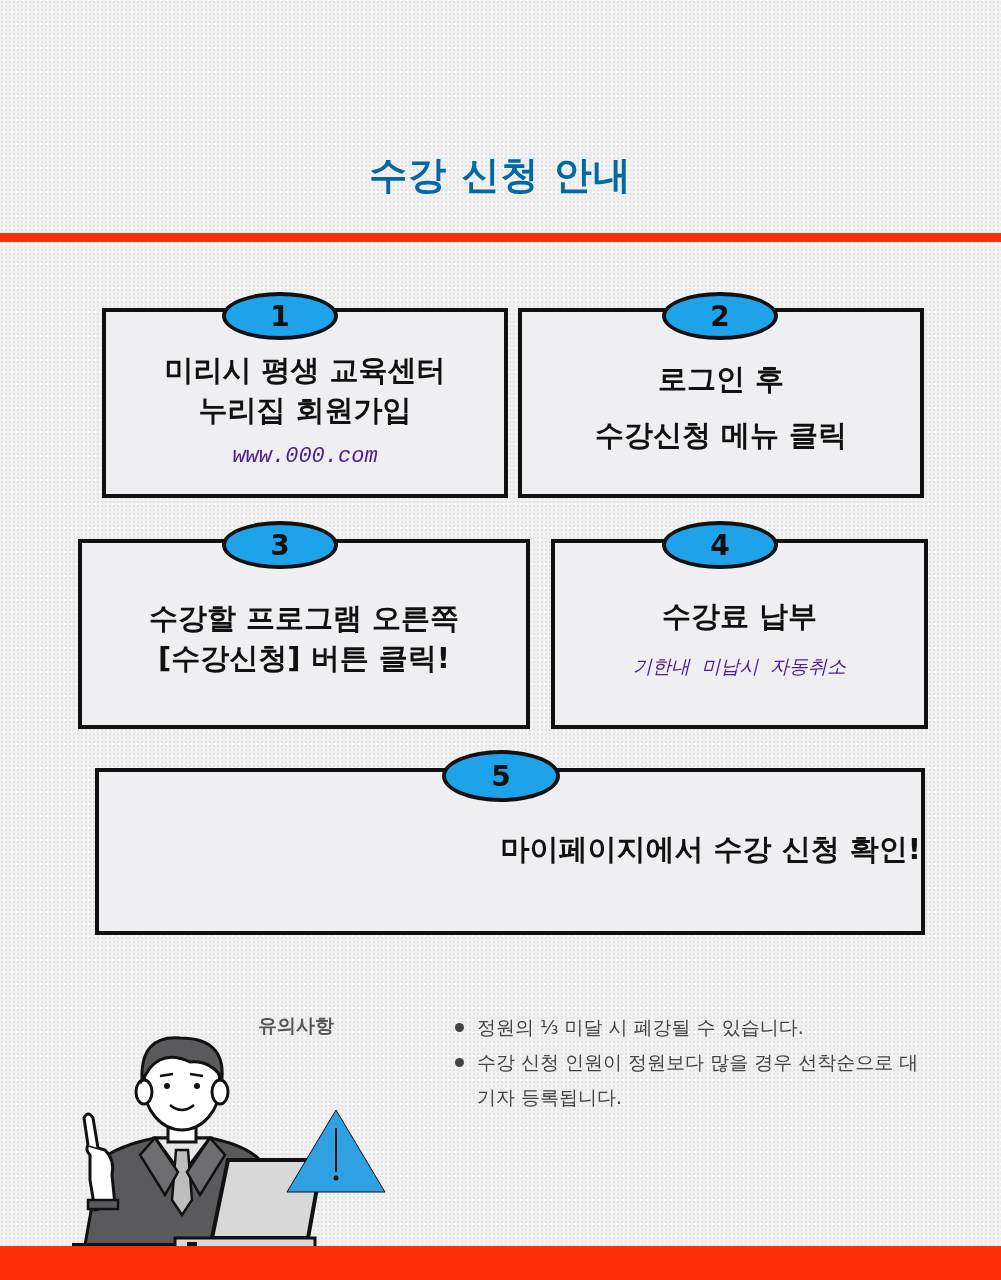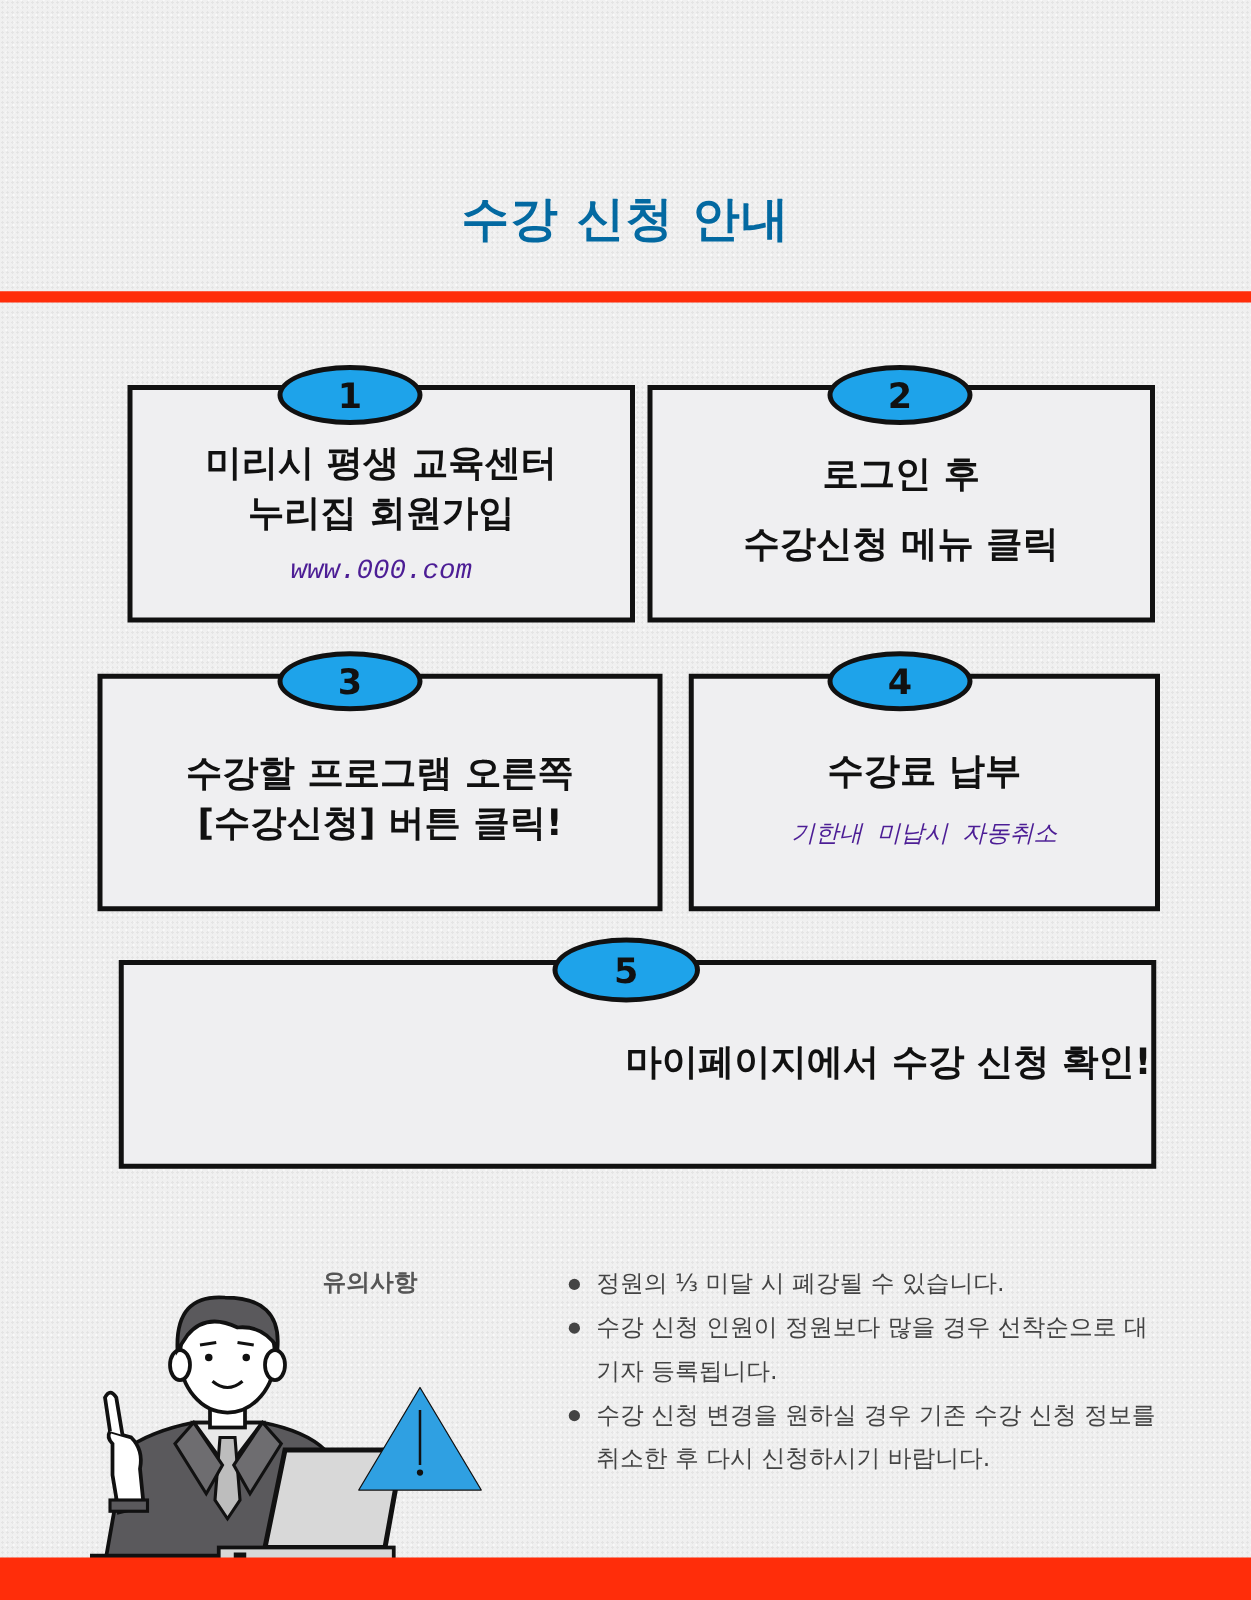--- a/index.html
+++ b/index.html
@@ -73,21 +73,20 @@
 
 <div class="step" style="left:95px; top:768px; width:830px; height:167px;align-items:flex-end;">
   <div class="main-text" style="margin-top:-6px;">마이페이지에서 수강 신청 확인!</div>
 </div>
 <div class="badge" style="left:442px; top:750px; width:118px; height:52px;">5</div>
 
 <div class="notes-title">유의사항</div>
 <ul class="notes">
   <li>정원의 ⅓ 미달 시 폐강될 수 있습니다.</li>
   <li>수강 신청 인원이 정원보다 많을 경우 선착순으로 대기자 등록됩니다.</li>
-  <li>수강 신청 변경을 원하실 경우 기존 수강 신청 정보를 취소한 후 다시 신청하시기 바랍니다.</li>
 </ul>
 
 <svg class="illustration" viewBox="0 0 340 260">
 
   <path d="M40 160 Q60 145 95 138 L150 138 Q185 145 200 160 L205 245 L25 245 Z" fill="#5a595c" stroke="#111" stroke-width="3"></path>
 
   <path d="M95 138 L122 175 L150 138 Z" fill="#e8e8e8" stroke="#111" stroke-width="3"></path>
 
   <path d="M116 150 L128 150 L132 200 L122 215 L112 200 Z" fill="#bdbdbd" stroke="#111" stroke-width="2.5"></path>
 

